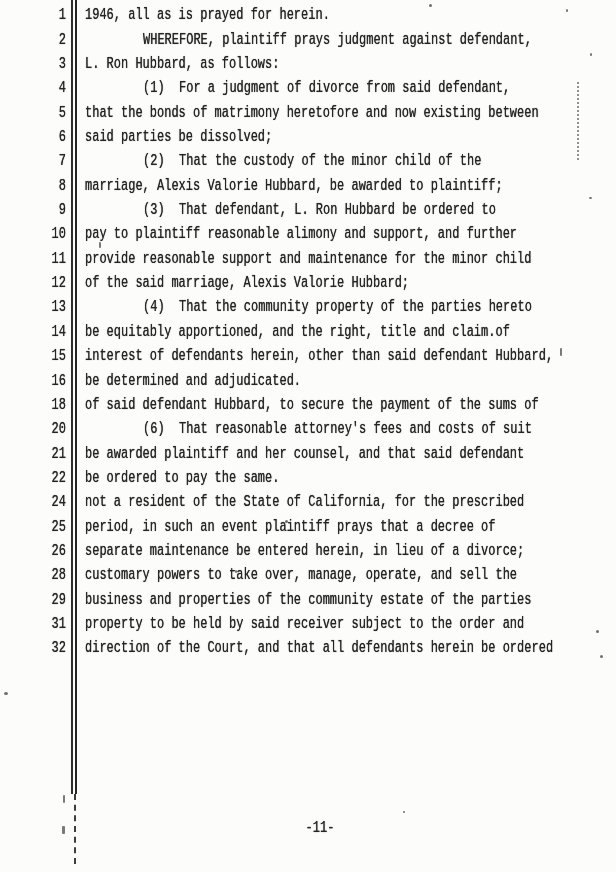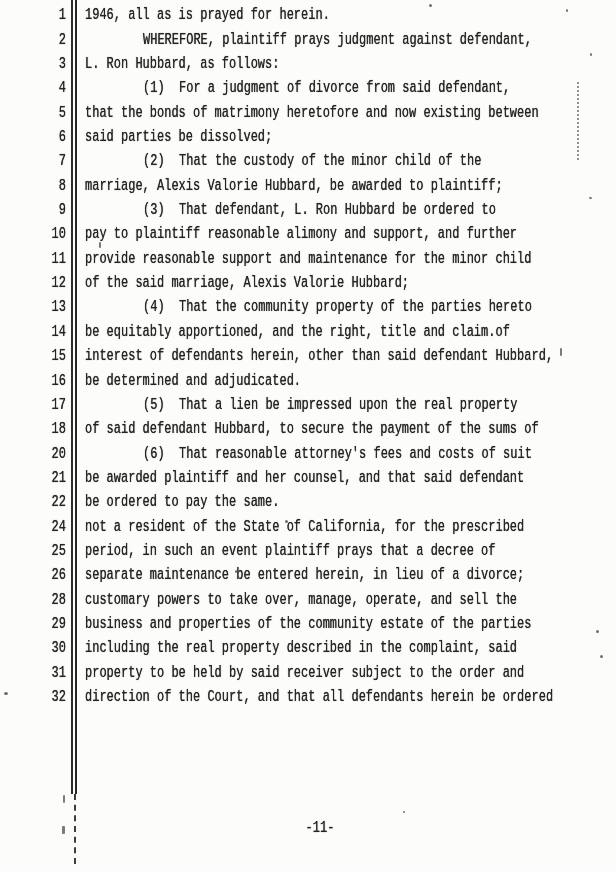--- a/index.html
+++ b/index.html
@@ -71,31 +71,29 @@
     <div class="row"><span class="num">7</span><span class="text para">(2)  That the custody of the minor child of the</span></div>
     <div class="row"><span class="num">8</span><span class="text">marriage, Alexis Valorie Hubbard, be awarded to plaintiff;</span></div>
     <div class="row"><span class="num">9</span><span class="text para">(3)  That defendant, L. Ron Hubbard be ordered to</span></div>
     <div class="row"><span class="num">10</span><span class="text">pay to plaintiff reasonable alimony and support, and further</span></div>
     <div class="row"><span class="num">11</span><span class="text">provide reasonable support and maintenance for the minor child</span></div>
     <div class="row"><span class="num">12</span><span class="text">of the said marriage, Alexis Valorie Hubbard;</span></div>
     <div class="row"><span class="num">13</span><span class="text para">(4)  That the community property of the parties hereto</span></div>
     <div class="row"><span class="num">14</span><span class="text">be equitably apportioned, and the right, title and claim.of</span></div>
     <div class="row"><span class="num">15</span><span class="text">interest of defendants herein, other than said defendant Hubbard,</span></div>
     <div class="row"><span class="num">16</span><span class="text">be determined and adjudicated.</span></div>
-    <div class="row"><span class="num">17</span><span class="text para">(5)  That a lien be impressed upon the real property</span></div>
     <div class="row"><span class="num">18</span><span class="text">of said defendant Hubbard, to secure the payment of the sums of</span></div>
     <div class="row"><span class="num">20</span><span class="text para">(6)  That reasonable attorney's fees and costs of suit</span></div>
     <div class="row"><span class="num">21</span><span class="text">be awarded plaintiff and her counsel, and that said defendant</span></div>
     <div class="row"><span class="num">22</span><span class="text">be ordered to pay the same.</span></div>
     <div class="row"><span class="num">24</span><span class="text">not a resident of the State of California, for the prescribed</span></div>
     <div class="row"><span class="num">25</span><span class="text">period, in such an event plaintiff prays that a decree of</span></div>
     <div class="row"><span class="num">26</span><span class="text">separate maintenance be entered herein, in lieu of a divorce;</span></div>
     <div class="row"><span class="num">28</span><span class="text">customary powers to take over, manage, operate, and sell the</span></div>
     <div class="row"><span class="num">29</span><span class="text">business and properties of the community estate of the parties</span></div>
-    <div class="row"><span class="num">30</span><span class="text">including the real property described in the complaint, said</span></div>
     <div class="row"><span class="num">31</span><span class="text">property to be held by said receiver subject to the order and</span></div>
     <div class="row"><span class="num">32</span><span class="text">direction of the Court, and that all defendants herein be ordered</span></div>
   </div>
 
   <div class="page-num"><span class="text">-11-</span></div>
 
   <div class="art" style="left:429px;top:4px;width:3px;height:3px;"></div>
   <div class="art" style="left:566px;top:9px;width:2px;height:3px;"></div>
   <div class="art" style="left:590px;top:53px;width:2px;height:3px;"></div>
   <div class="art-dots"></div>

